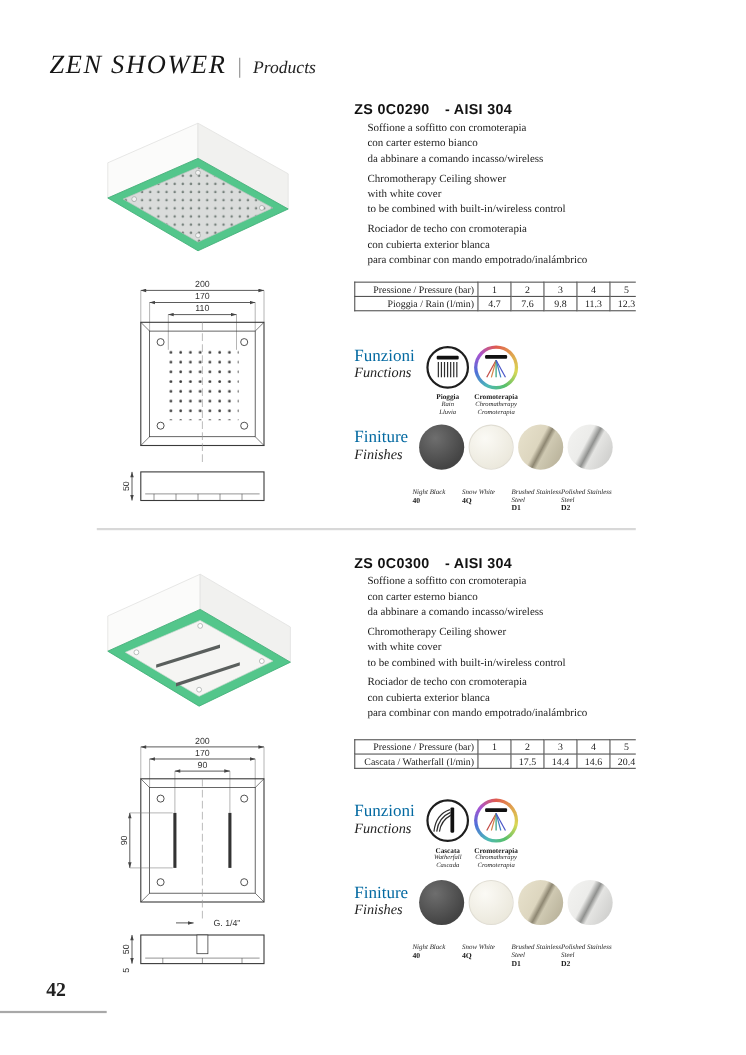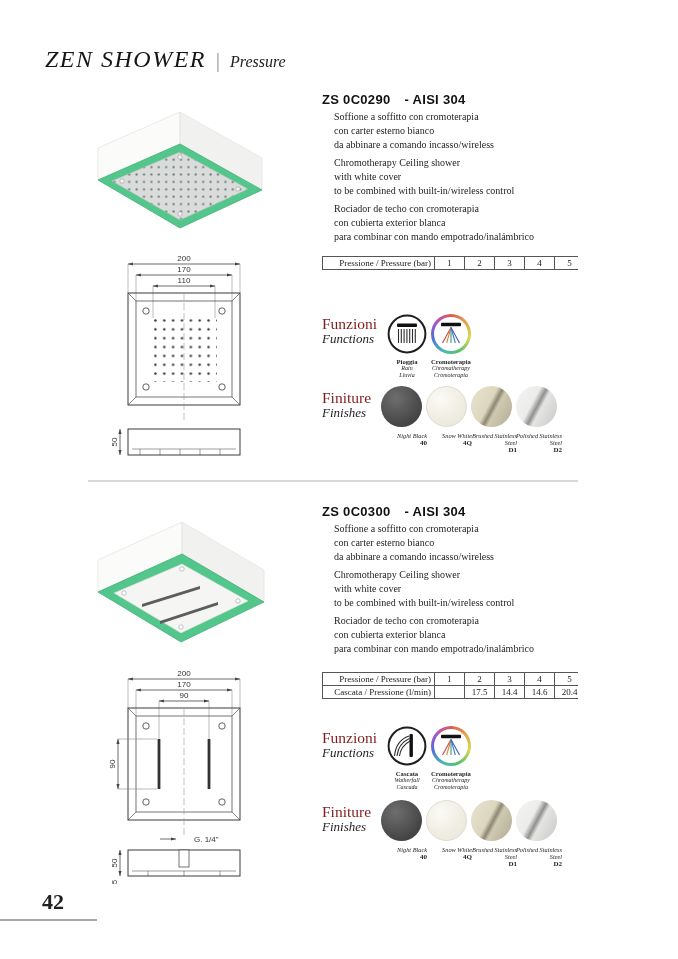--- a/index.html
+++ b/index.html
@@ -21,62 +21,62 @@
 
   .desc{position:absolute;left:334px;font-size:10px;line-height:13.8px;color:#1d1d1d;width:280px;}
 
   .spec{position:absolute;left:322px;border-collapse:collapse;font-size:9px;color:#222;
         font-family:"Liberation Serif",serif;table-layout:fixed;}
   .spec td{border:1px solid #555;height:12px;padding:0 3px;overflow:hidden;white-space:nowrap;}
   .spec td.lbl{text-align:right;}
   .spec td.val{text-align:center;padding:0;}
 
   .blk-label{position:absolute;left:322px;line-height:1.05;}
-  .blk-title{font-size:15.5px;color:#7f1d1d;}
+  .blk-title{font-size:15.5px;color:#0369a1;}
   .blk-sub{font-style:italic;font-size:13px;color:#222;}
 
   .func-icon{position:absolute;width:40px;height:40px;}
   .chromo-ring{position:absolute;inset:0;border-radius:50%;
      background:conic-gradient(from 0deg,#e05a4e,#e0a44e,#d8d855,#58c06a,#4db8b8,#4f6fd8,#a853d0,#e05a4e);}
   .chromo-ring::after{content:"";position:absolute;inset:2.6px;border-radius:50%;background:#fff;}
   .func-icon svg{position:absolute;inset:0;}
 
   .caption{position:absolute;text-align:center;font-size:6px;line-height:7.2px;color:#1d1d1d;}
   .caption .c1{font-weight:bold;font-size:6.6px;}
   .caption .c2{font-style:italic;}
 
   .swatch{position:absolute;width:41px;height:41px;border-radius:50%;}
   .sw-black{background:radial-gradient(circle at 36% 30%,#6e6e6e,#444 72%);}
   .sw-white{background:radial-gradient(circle at 36% 30%,#fbfaf5,#ebe8dc 78%);border:1px solid #e0ddd3;box-sizing:border-box;}
   .sw-brushed{background:linear-gradient(118deg,#e8e2cd 0%,#ddd6bf 44%,#8e8772 53%,#cfc9b2 60%,#b2ab93 100%);}
   .sw-polished{background:linear-gradient(118deg,#f3f3f1 0%,#ececea 40%,#90918f 51%,#e4e4e2 59%,#c7c7c5 100%);}
 
-  .fin-caption{position:absolute;width:52px;text-align:right;font-size:6.3px;line-height:7.2px;
-               font-style:italic;color:#1d1d1d;}
+  .fin-caption{position:absolute;width:52px;text-align:left;font-size:6.3px;line-height:7.2px;
+               font-style:italic;color:#1d1d1d;margin-top:12px;}
   .fin-caption .code{display:block;font-style:normal;font-weight:bold;font-size:7px;margin-top:1px;}
 
   .drawing{position:absolute;}
   .drawing text{font-family:"Liberation Sans",sans-serif;font-size:8px;fill:#333;}
 
   .divider{position:absolute;left:88px;top:480px;width:503px;height:2px;background:#d8d8d8;}
 
-  .page-num{position:absolute;left:42px;top:889px;font-size:22px;font-weight:bold;color:#222;}
+  .page-num{position:absolute;left:42px;top:889px;font-size:18px;font-weight:bold;color:#222;}
   .footer-line{position:absolute;left:0;top:919px;width:97px;height:2px;background:#a8a8a8;}
 
   .photo{position:absolute;}
 </style>
 </head>
 <body>
 
 <div class="page">
 
   <div class="header">
     <span class="brand">ZEN SHOWER</span>
     <span class="hsep">|</span>
-    <span class="hsection">Pressure</span>
+    <span class="hsection">Products</span>
   </div>
 
   <section class="product" style="top:88px;">
 
     <svg class="photo" style="left:80px;top:14px;" width="195" height="135" viewBox="0 0 195 135">
       <defs>
         <pattern id="pp1" x="32" y="48" width="7.4" height="7.4" patternUnits="userSpaceOnUse">
           <circle cx="2.4" cy="2.4" r="1.15" fill="#76817c"></circle>
         </pattern>
       </defs>
@@ -167,20 +167,28 @@
           <col style="width:30px;">
         </colgroup>
       <tbody>
           <tr>
         <td class="lbl">Pressione / Pressure (bar)</td>
         <td class="val">1</td>
         <td class="val">2</td>
         <td class="val">3</td>
         <td class="val">4</td>
         <td class="val">5</td>
+      </tr>
+      <tr>
+        <td class="lbl">Pioggia / Rain (l/min)</td>
+        <td class="val">4.7</td>
+        <td class="val">7.6</td>
+        <td class="val">9.8</td>
+        <td class="val">11.3</td>
+        <td class="val">12.3</td>
       </tr>
     </tbody>
       </table>
 
     <div class="blk-label" style="top:228px;">
       <div class="blk-title">Funzioni</div>
       <div class="blk-sub">Functions</div>
     </div>
     <div class="func-icon" style="left:387px;top:226px;">
       <svg width="40" height="40" viewBox="0 0 40 40">
@@ -346,21 +354,21 @@
       <tbody>
           <tr>
         <td class="lbl">Pressione / Pressure (bar)</td>
         <td class="val">1</td>
         <td class="val">2</td>
         <td class="val">3</td>
         <td class="val">4</td>
         <td class="val">5</td>
       </tr>
       <tr>
-        <td class="lbl">Cascata / Pressione (l/min)</td>
+        <td class="lbl">Cascata / Watherfall (l/min)</td>
         <td class="val"></td>
         <td class="val">17.5</td>
         <td class="val">14.4</td>
         <td class="val">14.6</td>
         <td class="val">20.4</td>
       </tr>
     </tbody>
       </table>
 
     <div class="blk-label" style="top:232px;">

